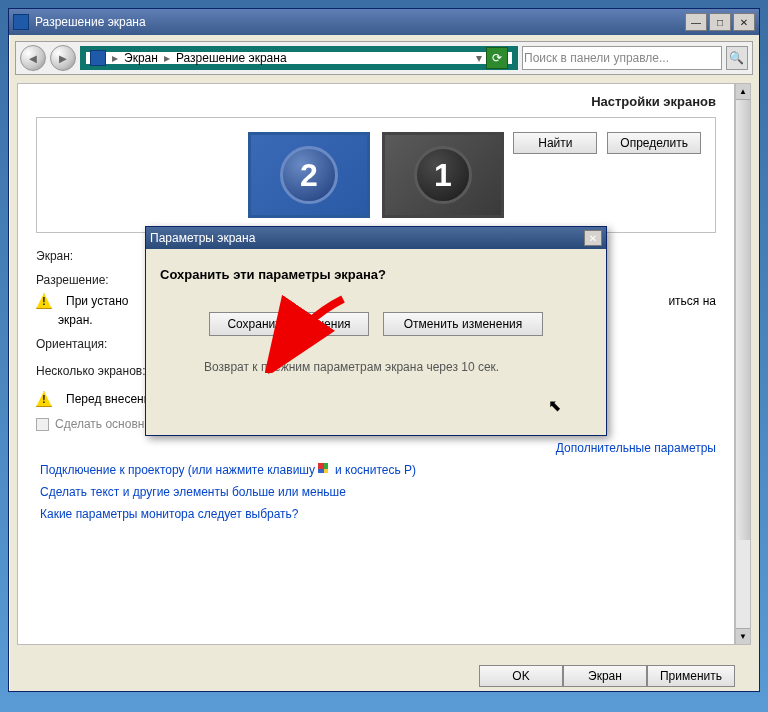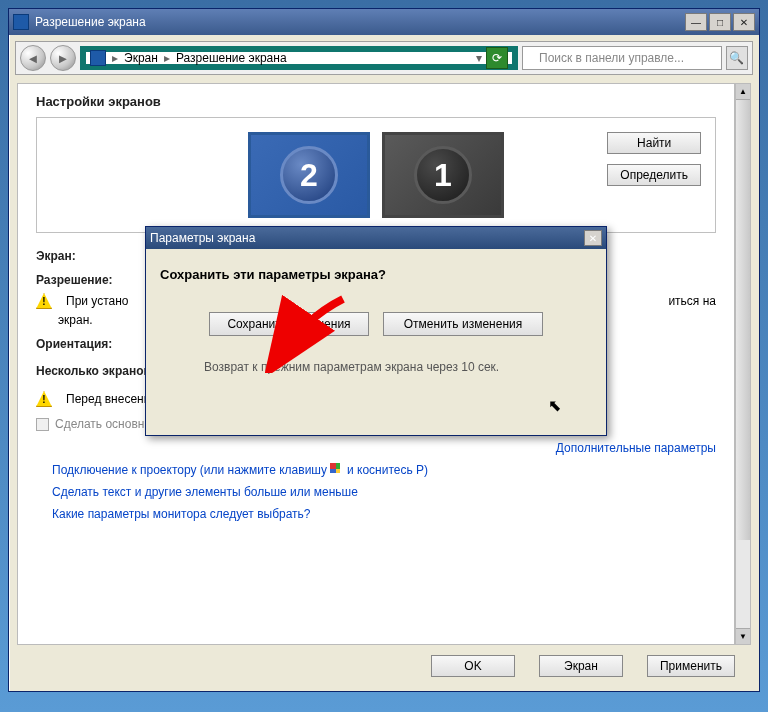--- a/index.html
+++ b/index.html
@@ -77,36 +77,36 @@
     width: 16px;height:16px;background:#1e5aa8;border:1px solid #0a3a7a;
   }
   .bc-sep::after { content:"▸"; color:#666; margin:0 2px; }
   .bc-refresh {
     width:22px;height:22px;background:#2d8a2d;border:1px solid #1a5a1a;color:#fff;
     display:flex;align-items:center;justify-content:center;font-size:12px;
   }
   .searchbox {
     width: 200px; height:24px;
     border:1px solid #999; background:#fff;
-    display:flex;align-items:center;padding:0 16px;
+    display:flex;align-items:center;padding:0 1px;
     color:#888;overflow:hidden;white-space:nowrap;text-align:right;
   }
   .search-btn{
     width:22px;height:24px;border:1px solid #999;background:#e0e0e0;
     display:flex;align-items:center;justify-content:center;color:#2a5a9a;
   }
   .content {
     position:absolute;
     left:8px;right:24px;top:74px;bottom:46px;
     background:#fff;
     border:1px solid #bbb;
     padding:10px 18px;
     overflow:hidden;
   }
-  .section-title{font-weight:bold;font-size:13px;color:#222;margin-bottom:8px;}
+  .section-title{font-weight:bold;font-size:13px;color:#222;margin-bottom:8px;text-align:right;}
   .monitor-box{
     border:1px solid #c0c0c0;
     padding:14px;
     text-align:center;
     position:relative;
     margin-bottom:16px;
   }
   .monitors{
     display:flex;gap:12px;justify-content:center;
   }
@@ -122,49 +122,49 @@
     width:58px;height:58px;border-radius:50%;
     background:radial-gradient(circle at 35% 30%,#6a8ac5,#1a3a7a);
     display:flex;align-items:center;justify-content:center;
     color:#fff;font-size:32px;font-weight:bold;
     border:3px solid #6a8ac5;
   }
   .monitor.inactive .mon-circle{
     background:radial-gradient(circle at 35% 30%,#4a4a4a,#1a1a1a);
     border-color:#5a5a5a;
   }
-  .right-btns{position:absolute;right:14px;top:14px;display:flex;flex-direction:column;gap:10px;}
+  .right-btns{position:absolute;right:14px;top:14px;display:flex;flex-direction:row;gap:10px;}
   .win-button{
     min-width:84px;height:22px;padding:0 12px;
     background:linear-gradient(#f8f8f8,#e0e0e0);
     border:1px solid #888;
     font-size:12px;cursor:default;
     display:flex;align-items:center;justify-content:center;
   }
   .form-row{display:flex;align-items:center;margin:10px 0;gap:8px;}
-  .form-label{width:125px;color:#222;font-weight:bold;}
+  .form-label{width:125px;color:#222;}
   .warn-icon{
     width:16px;height:16px;background:#ffd700;border:1px solid #c09000;
     display:inline-flex;align-items:center;justify-content:center;
     font-size:10px;font-weight:bold;color:#000;
     margin-right:6px;flex-shrink:0;
     clip-path: polygon(50% 0%, 0% 100%, 100% 100%);
     vertical-align:middle;
   }
   .combo{
     border:1px solid #888;background:#fff;height:20px;padding:0 18px 0 4px;
     position:relative;display:inline-flex;align-items:center;min-width:200px;
   }
   .combo::after{content:"▾";position:absolute;right:2px;top:0;width:16px;height:18px;
     background:#e0e0e0;border-left:1px solid #888;text-align:center;line-height:18px;}
   .checkbox-row{display:flex;align-items:center;color:#888;margin:10px 0;}
   .chkbox{width:13px;height:13px;border:1px solid #aaa;margin-right:6px;background:#f0f0f0;}
-  .link{color:#0645c8;margin:8px 16px;display:flex;align-items:flex-start;}
+  .link{color:#0645c8;margin:8px 4px;display:flex;align-items:flex-start;}
   .footer-btns{
-    position:absolute;right:24px;bottom:14px;display:flex;gap:24px;
+    position:absolute;right:24px;bottom:4px;display:flex;gap:0;
   }
   .scrollbar{
     position:absolute;right:8px;top:74px;bottom:46px;width:16px;
     background:#e8e8e8;border:1px solid #bbb;
   }
   .scroll-btn{height:16px;background:#d0d0d0;border-bottom:1px solid #aaa;
     display:flex;align-items:center;justify-content:center;font-size:8px;}
   .scroll-btn.bot{position:absolute;bottom:0;left:0;right:0;border-top:1px solid #aaa;border-bottom:none;}
   .scroll-thumb{position:absolute;top:16px;left:0;right:0;height:440px;
     background:linear-gradient(90deg,#e8e8e8,#c8c8c8);}

